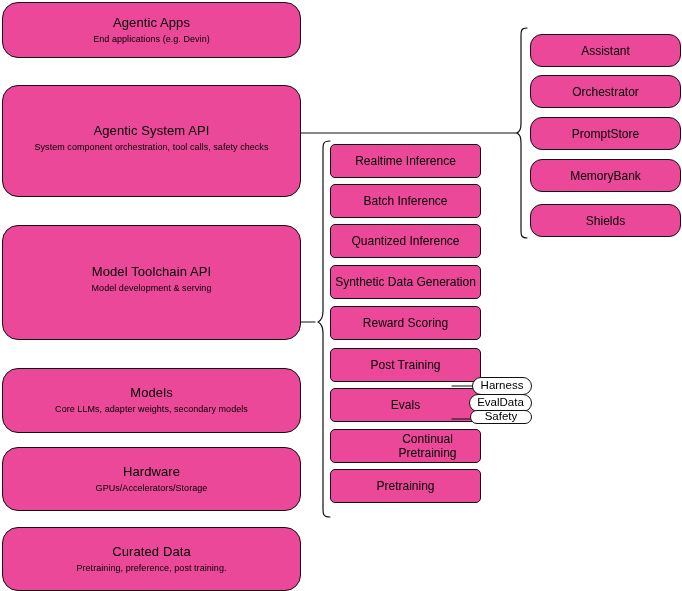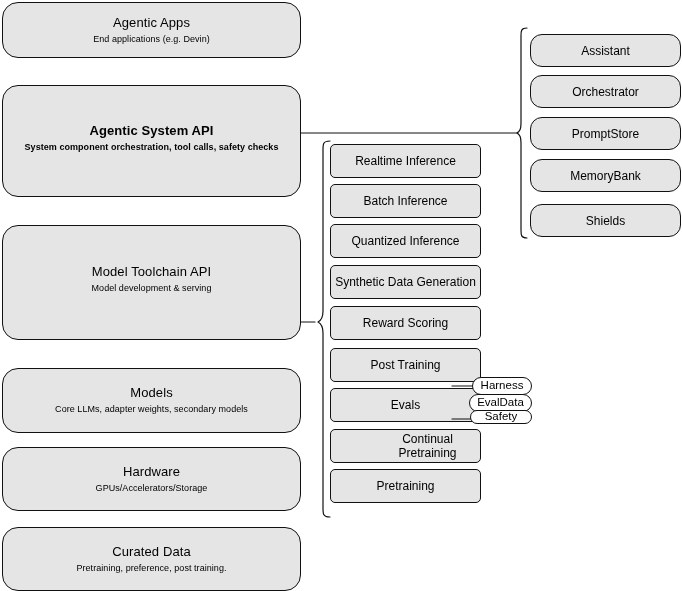--- a/index.html
+++ b/index.html
@@ -23,21 +23,21 @@
     width: 682px;
     height: 591px;
   }
 
   
   .box {
     position: absolute;
     box-sizing: border-box;
     border: 1.2px solid #111111;
     border-radius: 14px;
-    background: #e5e5e5;
+    background: #ec4899;
     display: flex;
     flex-direction: column;
     align-items: center;
     justify-content: center;
     text-align: center;
   }
 
   
   .layer {
     left: 2px;
@@ -107,21 +107,21 @@
 </head>
 <body>
 
 <div class="canvas">
 
   <div class="box layer" style="top:2px;height:56px;">
     <div class="title">Agentic Apps</div>
     <div class="subtitle">End applications (e.g. Devin)</div>
   </div>
 
-  <div class="box layer" style="top:85px;height:112px;justify-content:flex-start;padding-top:37px;font-weight:bold;">
+  <div class="box layer" style="top:85px;height:112px;justify-content:flex-start;padding-top:37px;">
     <div class="title">Agentic System API</div>
     <div class="subtitle">System component orchestration, tool calls, safety checks</div>
   </div>
 
   <div class="box layer" style="top:225px;height:115px;justify-content:flex-start;padding-top:38px;">
     <div class="title">Model Toolchain API</div>
     <div class="subtitle">Model development &amp; serving</div>
   </div>
 
   <div class="box layer" style="top:368px;height:65px;">

